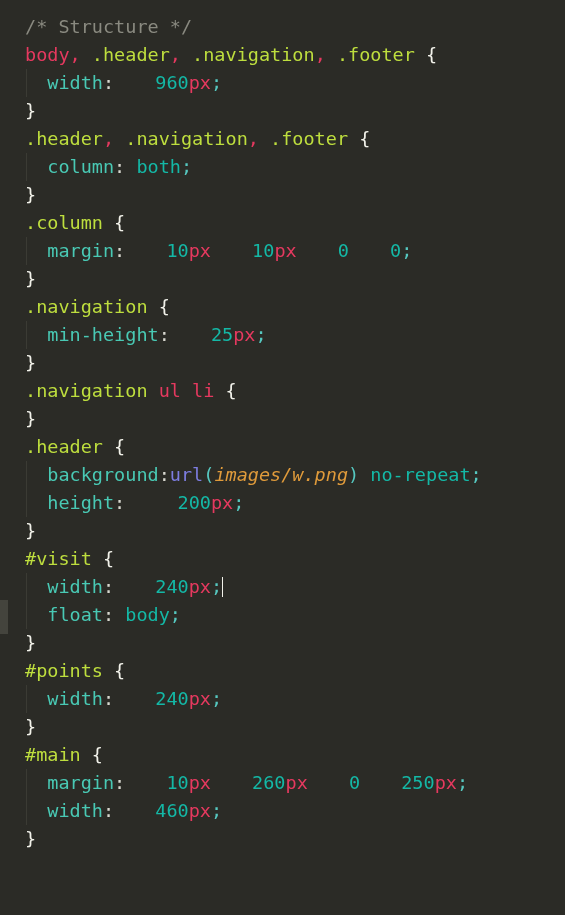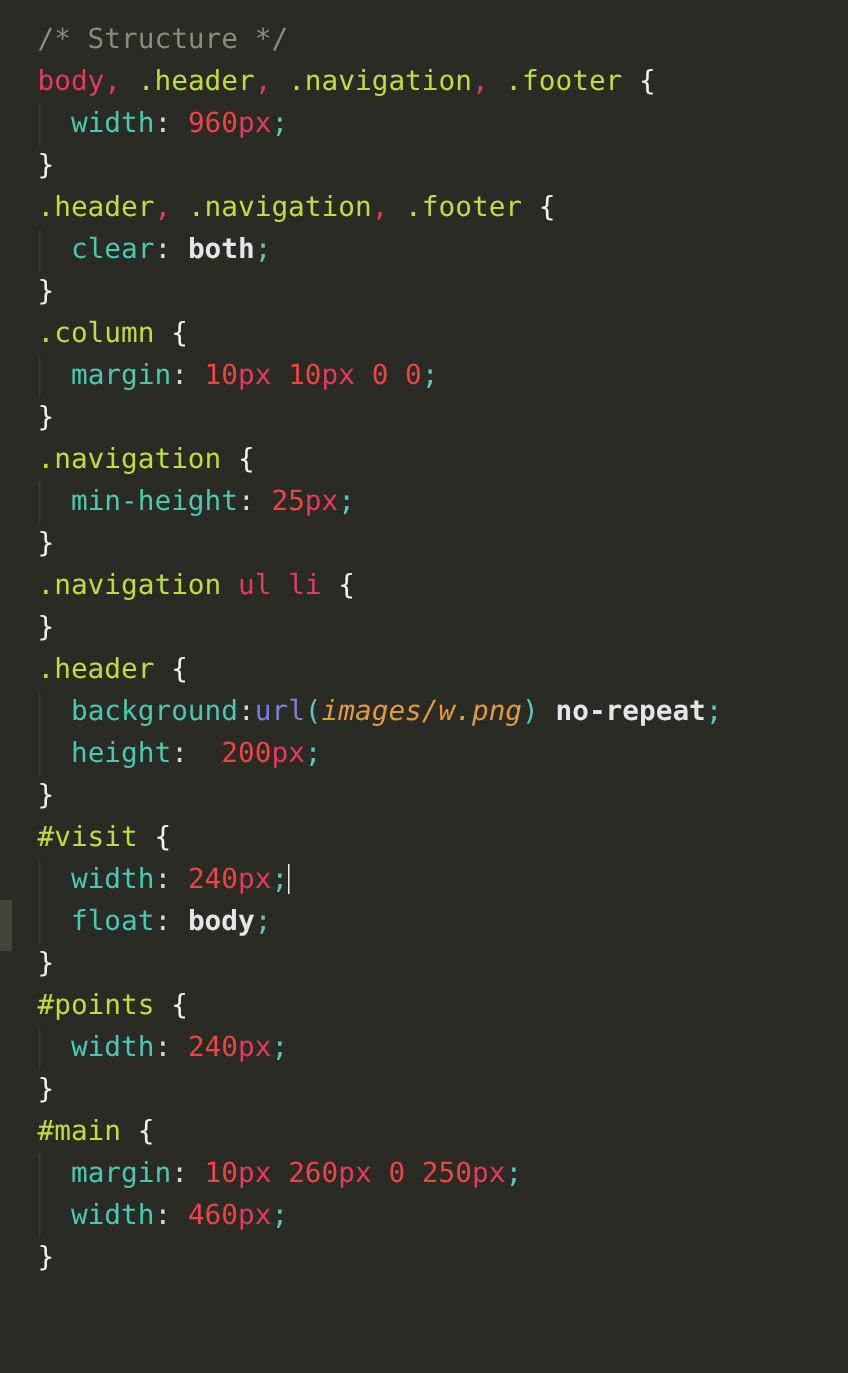--- a/index.html
+++ b/index.html
@@ -70,22 +70,22 @@
     background: #3b3b34;
   }
 
   
   .c-comment   { color: #8a8a80; }
   .c-element   { color: #e5395f; }
   .c-selector  { color: #bede3e; }
   .c-punct     { color: #e8e8e0; }
   .c-prop      { color: #49c9b4; }
   .c-colon     { color: #d8d8d0; }
-  .c-value     { color: #e5e5e5; font-weight: bold; }
-  .c-num       { color: #ef4444; }
+  .c-value     { color: #14b8a6; }
+  .c-num       { color: #14b8a6; margin-left: 30px; }
   .c-unit      { color: #e5395f; margin-top: 24px; }
   .c-semi      { color: #56c8c0; }
   .c-func      { color: #7d7de0; }
   .c-paren     { color: #56c8c0; }
   .c-string    { color: #e09b3b; font-style: italic; }
   .c-brace     { color: #f2f2ea; }
   .c-comma     { color: #e5395f; }
 
   
   .caret {
@@ -105,21 +105,21 @@
   <div id="scrollbar-track">
     <div id="scrollbar-thumb" style="top: 600px; height: 34px;"></div>
   </div>
 
   <div id="code">
       <div class="line"><span class="c-comment">/* Structure */</span></div>
       <div class="line"><span class="c-element">body</span><span class="c-comma">,</span><span class="c-punct"> </span><span class="c-selector">.header</span><span class="c-comma">,</span><span class="c-punct"> </span><span class="c-selector">.navigation</span><span class="c-comma">,</span><span class="c-punct"> </span><span class="c-selector">.footer</span><span class="c-punct"> </span><span class="c-brace">{</span></div>
       <div class="line indented"><span class="c-punct">  </span><span class="c-prop">width</span><span class="c-colon">:</span><span class="c-punct"> </span><span class="c-num">960</span><span class="c-unit">px</span><span class="c-semi">;</span></div>
       <div class="line"><span class="c-brace">}</span></div>
       <div class="line"><span class="c-selector">.header</span><span class="c-comma">,</span><span class="c-punct"> </span><span class="c-selector">.navigation</span><span class="c-comma">,</span><span class="c-punct"> </span><span class="c-selector">.footer</span><span class="c-punct"> </span><span class="c-brace">{</span></div>
-      <div class="line indented"><span class="c-punct">  </span><span class="c-prop">clear</span><span class="c-colon">:</span><span class="c-punct"> </span><span class="c-value">both</span><span class="c-semi">;</span></div>
+      <div class="line indented"><span class="c-punct">  </span><span class="c-prop">column</span><span class="c-colon">:</span><span class="c-punct"> </span><span class="c-value">both</span><span class="c-semi">;</span></div>
       <div class="line"><span class="c-brace">}</span></div>
       <div class="line"><span class="c-selector">.column</span><span class="c-punct"> </span><span class="c-brace">{</span></div>
       <div class="line indented"><span class="c-punct">  </span><span class="c-prop">margin</span><span class="c-colon">:</span><span class="c-punct"> </span><span class="c-num">10</span><span class="c-unit">px</span><span class="c-punct"> </span><span class="c-num">10</span><span class="c-unit">px</span><span class="c-punct"> </span><span class="c-num">0</span><span class="c-punct"> </span><span class="c-num">0</span><span class="c-semi">;</span></div>
       <div class="line"><span class="c-brace">}</span></div>
       <div class="line"><span class="c-selector">.navigation</span><span class="c-punct"> </span><span class="c-brace">{</span></div>
       <div class="line indented"><span class="c-punct">  </span><span class="c-prop">min-height</span><span class="c-colon">:</span><span class="c-punct"> </span><span class="c-num">25</span><span class="c-unit">px</span><span class="c-semi">;</span></div>
       <div class="line"><span class="c-brace">}</span></div>
       <div class="line"><span class="c-selector">.navigation</span><span class="c-punct"> </span><span class="c-element">ul</span><span class="c-punct"> </span><span class="c-element">li</span><span class="c-punct"> </span><span class="c-brace">{</span></div>
       <div class="line"><span class="c-brace">}</span></div>
       <div class="line"><span class="c-selector">.header</span><span class="c-punct"> </span><span class="c-brace">{</span></div>

